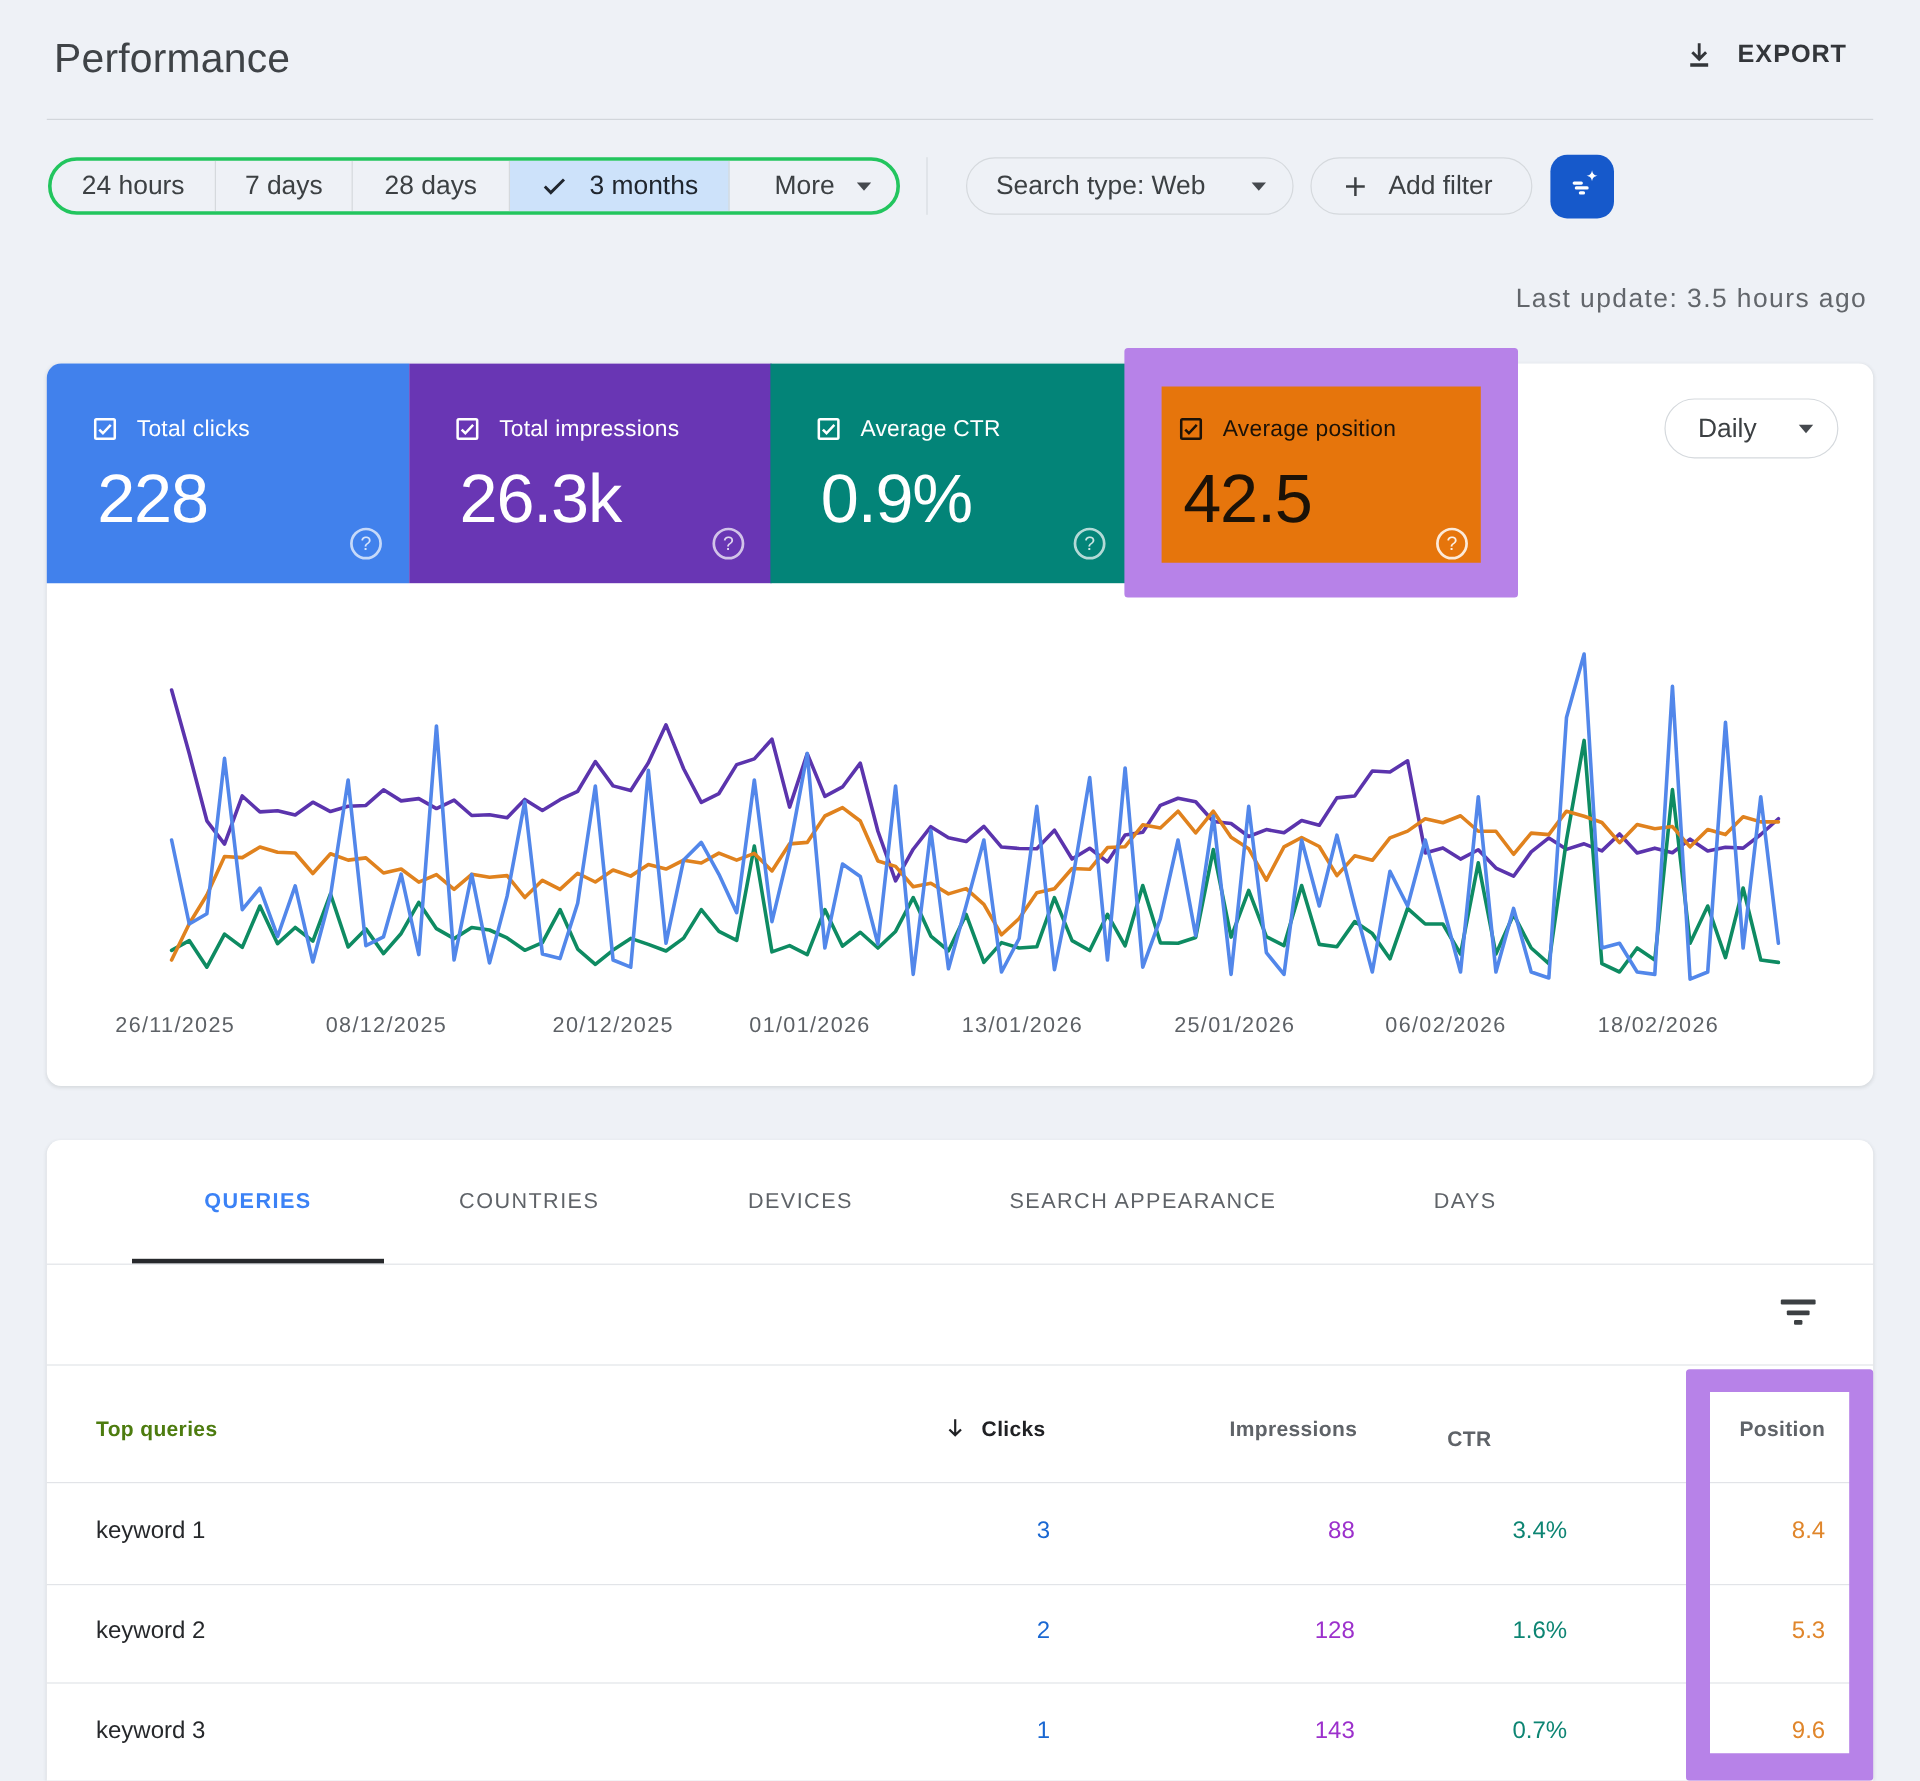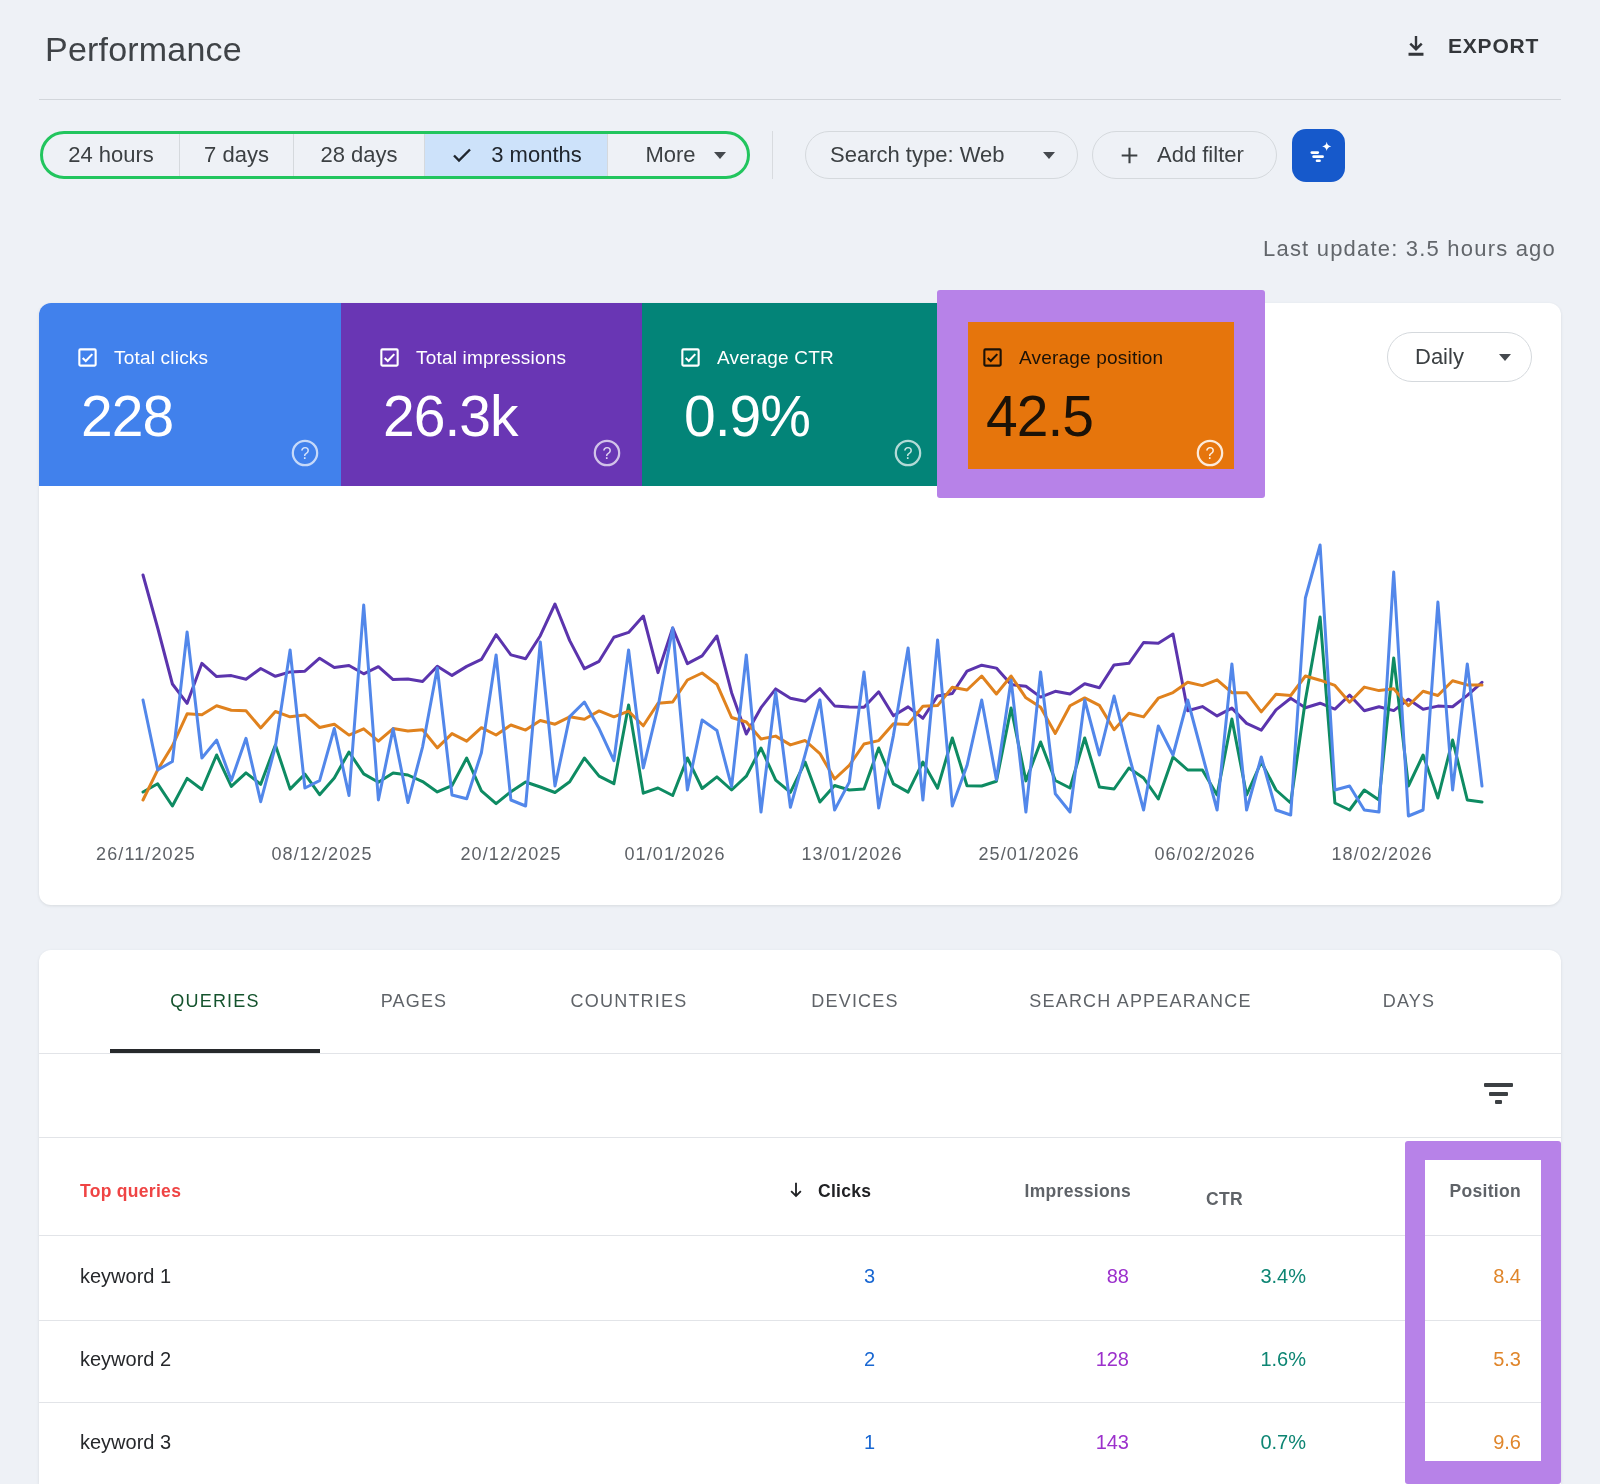--- a/index.html
+++ b/index.html
@@ -95,21 +95,21 @@
 .tablecard {
   left:39px; top:950px; width:1522px; height:534px;
   background:#fff; border-radius:12px 12px 0 0;
   box-shadow:0 1px 3px rgba(60,64,67,0.12);
 }
 .tabs { position:absolute; left:71px; top:0; height:103px; display:flex; }
 .tab {
   display:flex; align-items:center; justify-content:center;
   font-size:18px; letter-spacing:1.2px; color:#5f6368; height:100%;
 }
-.tab.active { color:#14532d; font-weight:400; }
+.tab.active { color:#3b82f6; font-weight:700; }
 .underline { position:absolute; left:71px; top:99px; width:210px; height:4px; background:#27292c; }
 .tdiv { position:absolute; left:0; width:1522px; height:1px; background:#e2e4e8; }
 .hcell { position:absolute; font-size:17.5px; color:#5f6368; font-weight:700; letter-spacing:0.3px; }
 .kw { position:absolute; left:41px; font-size:20px; color:#26282b; }
 .val { position:absolute; font-size:20px; text-align:right; }
 .c-blue { color:#1967d2; }
 .c-purple { color:#9c30cc; }
 .c-teal { color:#0d8573; }
 .c-orange { color:#e0862b; }
 </style>
@@ -226,34 +226,33 @@
   <div class="xlab" style="left:636px;">01/01/2026</div>
   <div class="xlab" style="left:813px;">13/01/2026</div>
   <div class="xlab" style="left:990px;">25/01/2026</div>
   <div class="xlab" style="left:1166px;">06/02/2026</div>
   <div class="xlab" style="left:1343px;">18/02/2026</div>
 </div>
 
 <div class="abs tablecard">
   <div class="tabs">
     <div class="tab active" style="width:210px;">QUERIES</div>
-    <div class="tab" style="width:188px;">PAGES</div>
     <div class="tab" style="width:242px;">COUNTRIES</div>
     <div class="tab" style="width:210px;">DEVICES</div>
     <div class="tab" style="width:361px;">SEARCH APPEARANCE</div>
     <div class="tab" style="width:176px;">DAYS</div>
   </div>
   <div class="underline"></div>
   <div class="tdiv" style="top:103px;"></div>
   <div style="position:absolute; left:1444.5px; top:133px; width:29.5px; height:3.6px; background:#3c4043; border-radius:1px;"></div>
   <div style="position:absolute; left:1449.5px; top:142px; width:19.5px; height:3.6px; background:#3c4043; border-radius:1px;"></div>
   <div style="position:absolute; left:1455.5px; top:150px; width:7px; height:3.6px; background:#3c4043; border-radius:1px;"></div>
   <div class="tdiv" style="top:187px;"></div>
 
-  <div class="hcell" style="left:41px; top:231px; color:#ef4444;">Top queries</div>
+  <div class="hcell" style="left:41px; top:231px; color:#4d7c0f;">Top queries</div>
   <svg style="position:absolute; left:746px; top:229px;" width="22" height="22" viewBox="0 0 24 24">
       <path fill="#202124" d="M11 4h2v12.2l3.6-3.6 1.4 1.4-6 6-6-6 1.4-1.4L11 16.2z"></path>
     </svg>
   <div class="hcell" style="left:779px; top:231px; color:#202124;">Clicks</div>
   <div class="hcell" style="left:942px; top:231px; width:150px; text-align:right;">Impressions</div>
   <div class="hcell" style="left:1167px; top:239px; width:100px; text-align:left;">CTR</div>
   <div class="hcell" style="left:1369px; top:231px; width:113px; text-align:right;">Position</div>
   <div class="tdiv" style="top:285px;"></div>
 
   <div class="kw" style="top:315px;">keyword 1</div>

